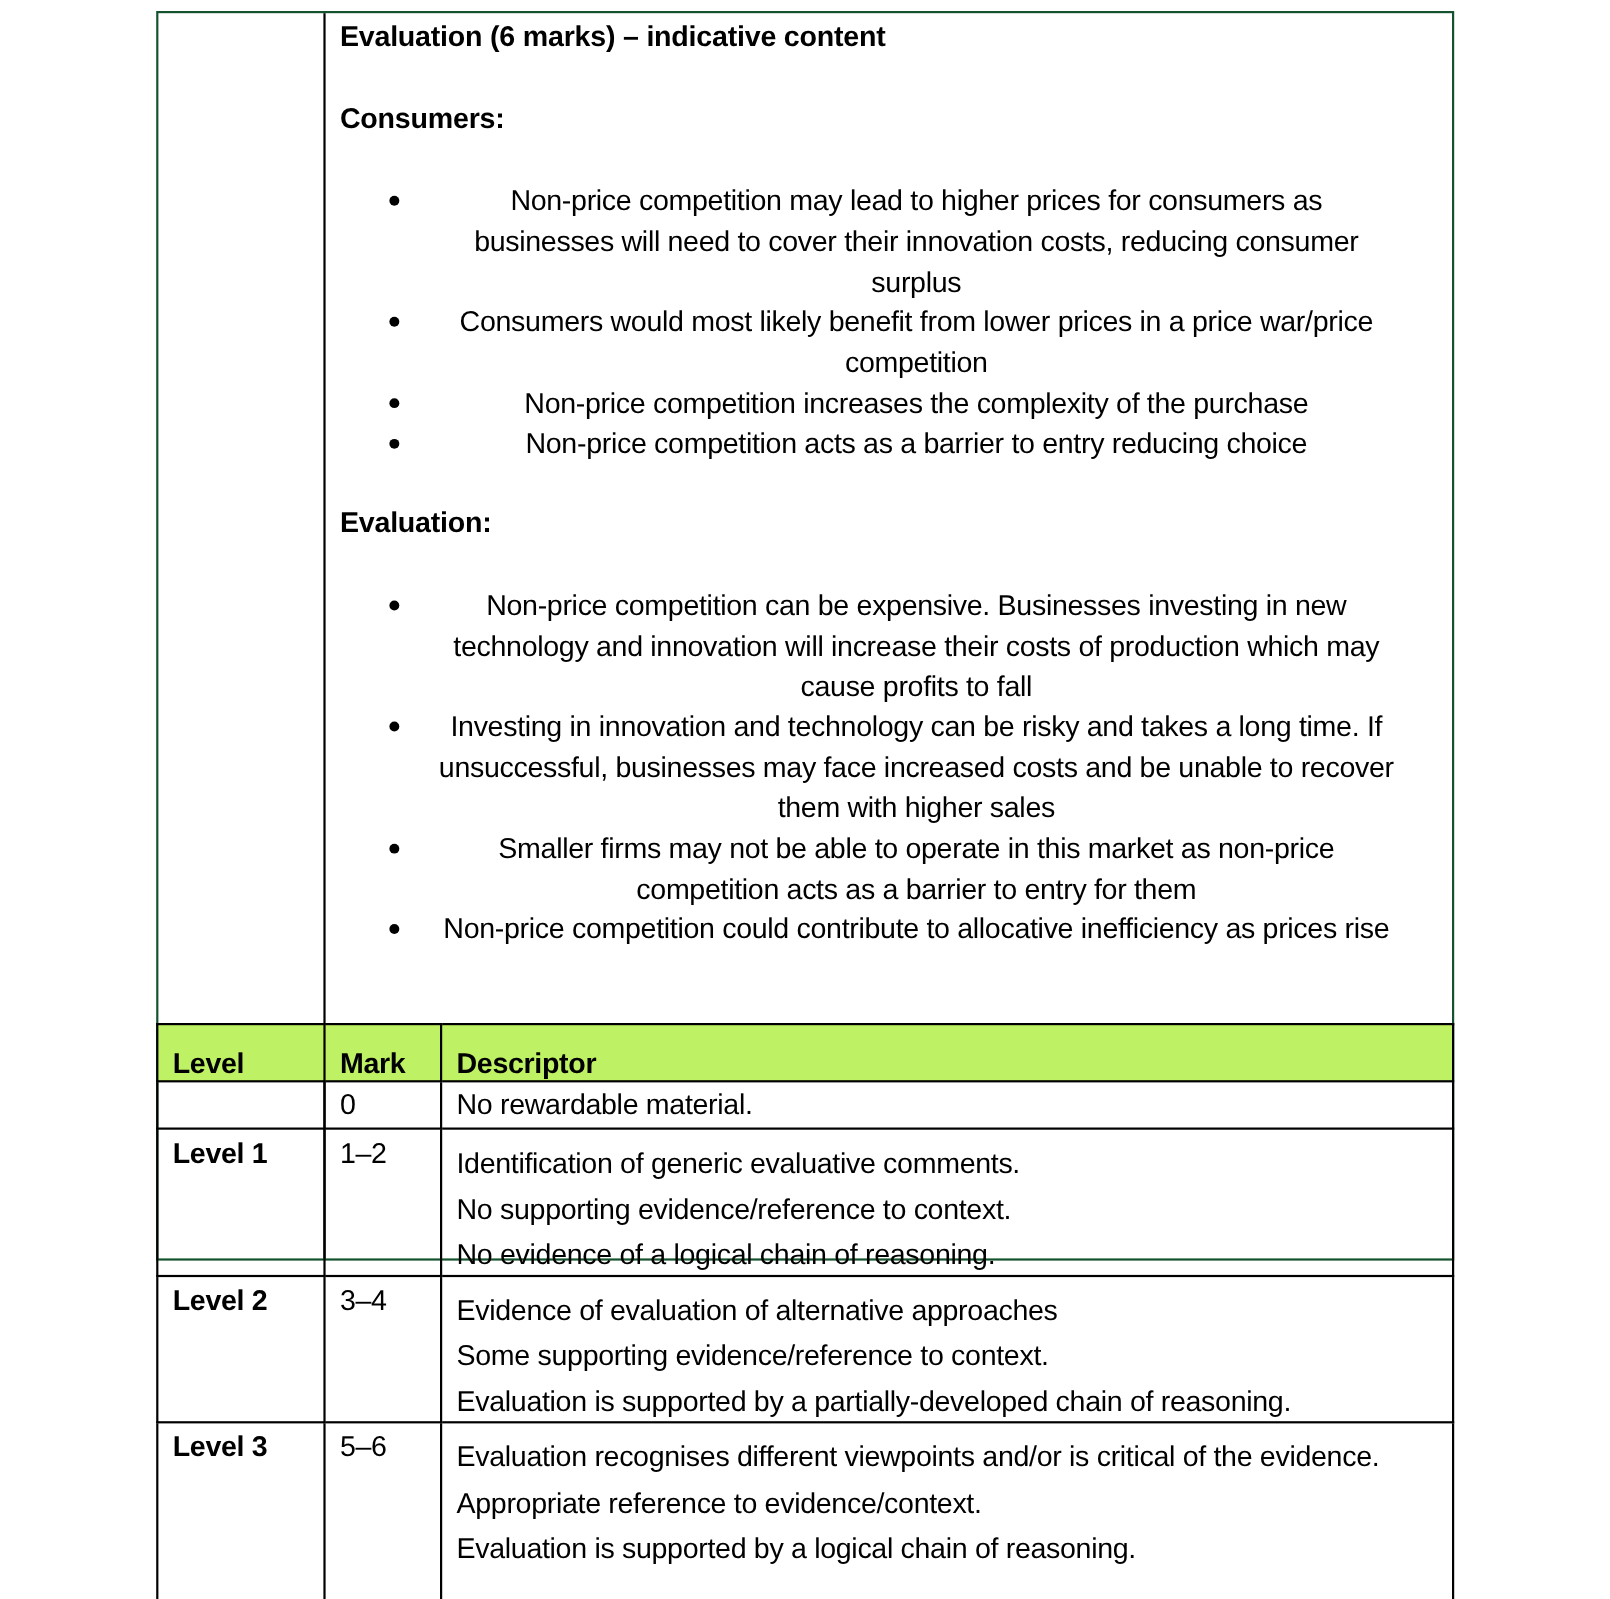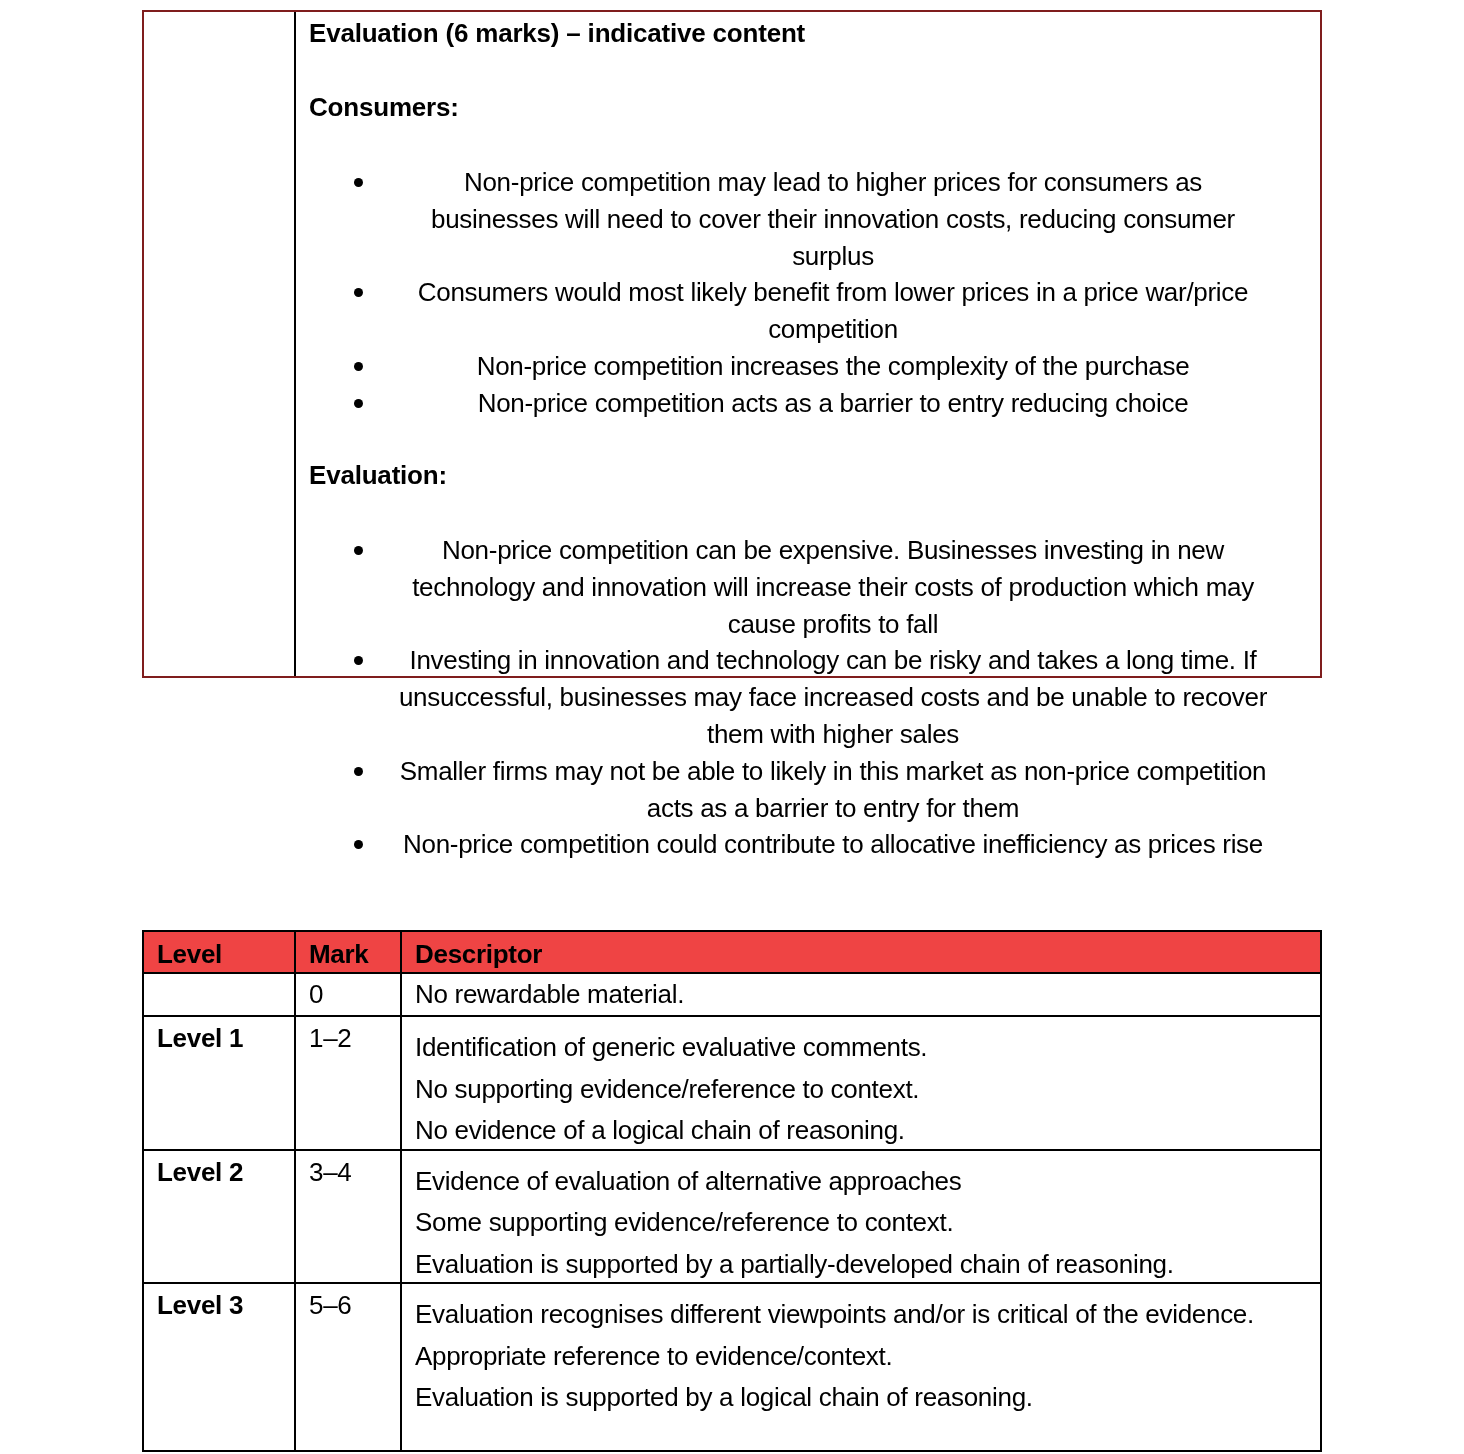--- a/index.html
+++ b/index.html
@@ -13,22 +13,22 @@
       position: relative;
       font-family: "Liberation Sans", "DejaVu Sans", sans-serif;
       color: #000000;
       overflow: hidden;
     }
     .content-box {
       position: absolute;
       left: 142px;
       top: 10px;
       width: 1180px;
-      height: 668px;
-      border: 2px solid #7f1d1d;
+      height: 1136px;
+      border: 2px solid #14532d;
       box-sizing: border-box;
     }
     .content-box .left-col {
       position: absolute;
       left: 0;
       top: 0;
       width: 152px;
       height: 100%;
       border-right: 2px solid #000;
       box-sizing: border-box;
@@ -90,24 +90,24 @@
       letter-spacing: -0.3px;
     }
     .levels th, .levels td {
       border: 2px solid #000;
       vertical-align: top;
       text-align: left;
       padding: 0 13px;
       box-sizing: border-box;
     }
     .levels th {
-      background: #ef4444;
+      background: #bef264;
       font-weight: bold;
       height: 42px;
-      padding-top: 6px;
+      padding-top: 18px;
       line-height: 32px;
     }
     .levels td.level-cell {
       font-weight: bold;
     }
     .levels .col-level { width: 152px; }
     .levels .col-mark { width: 106px; }
     .levels tr.row-zero td {
       height: 43px;
       line-height: 40px;
@@ -162,21 +162,21 @@
       <li>
           <span class="dot"></span>
           <span class="txt">Non-price competition can be expensive. Businesses investing in new technology and innovation will increase their costs of production which may cause profits to fall</span>
         </li>
       <li>
           <span class="dot"></span>
           <span class="txt">Investing in innovation and technology can be risky and takes a long time. If unsuccessful, businesses may face increased costs and be unable to recover them with higher sales</span>
         </li>
       <li>
           <span class="dot"></span>
-          <span class="txt">Smaller firms may not be able to likely in this market as non-price competition acts as a barrier to entry for them</span>
+          <span class="txt">Smaller firms may not be able to operate in this market as non-price competition acts as a barrier to entry for them</span>
         </li>
       <li>
           <span class="dot"></span>
           <span class="txt">Non-price competition could contribute to allocative inefficiency as prices rise</span>
         </li>
     </ul>
   </div>
 </div>
 
 <table class="levels">

